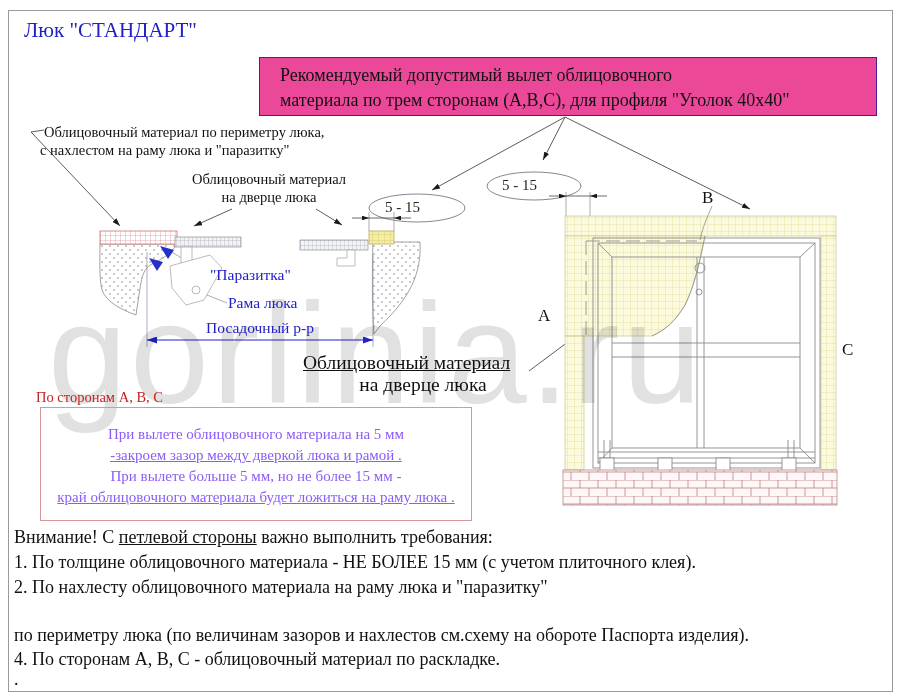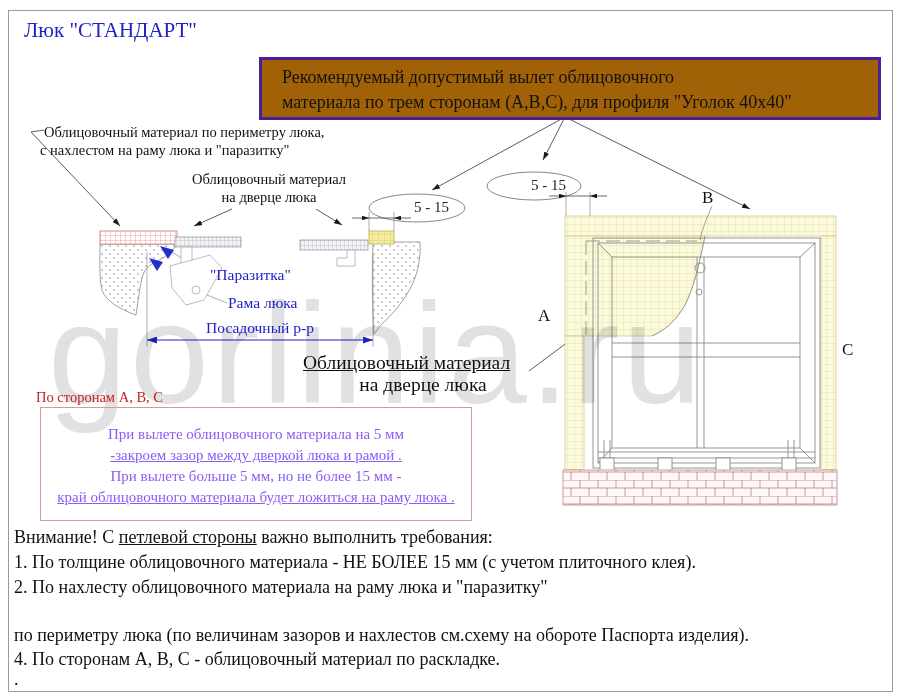--- a/index.html
+++ b/index.html
@@ -5,28 +5,28 @@
   html,body{margin:0;padding:0;background:#fff;}
   .page{position:relative;width:900px;height:700px;background:#fff;overflow:hidden;
         font-family:"Liberation Serif", serif;}
   .border{position:absolute;left:8px;top:10px;width:883px;height:680px;border:1px solid #9a9a9a;}
   .art{position:absolute;left:0;top:0;z-index:2;}
   .watermark{position:absolute;left:48px;top:272px;z-index:5;font-family:"Liberation Sans",sans-serif;
              font-size:142px;font-weight:normal;color:#c9c9c9;opacity:.55;letter-spacing:3px;
              mix-blend-mode:multiply;pointer-events:none;white-space:nowrap;}
   .txt{position:absolute;z-index:10;white-space:nowrap;}
   .title{left:24px;top:18px;font-size:21px;color:#2121c8;}
-  .recbox{left:259px;top:57px;width:616px;height:57px;border:3px solid #4c1d95;background:#a16207;z-index:9;}
+  .recbox{left:259px;top:57px;width:616px;height:57px;border:1px solid #4c1d95;background:#ec4899;z-index:9;}
   .recbox .in{padding:5px 0 0 20px;font-size:18px;line-height:25px;color:#111;}
   .lblsmall{font-size:14.5px;line-height:17.5px;color:#111;}
   .blue{color:#2121c8;}
   .red{color:#c52222;}
   .ctr{text-align:center;}
   .u{text-decoration:underline;}
-  .dim{font-size:15px;color:#222;width:64px;text-align:right;}
+  .dim{font-size:15px;color:#222;width:64px;text-align:left;}
   .biglbl{left:303px;top:352px;width:240px;font-size:19.5px;color:#111;z-index:10;}
   .redhead{left:36px;top:389px;font-size:14.5px;}
   .redbox{left:40px;top:407px;width:430px;height:112px;border:1px solid #d49a9a;z-index:9;}
   .redbox .in{padding-top:16px;font-size:15px;line-height:21px;text-align:center;color:#8b5cf6;}
   .note{font-size:18px;color:#111;}
   .sideletter{font-size:17px;color:#111;}
 </style>
 </head>
 <body>
 

